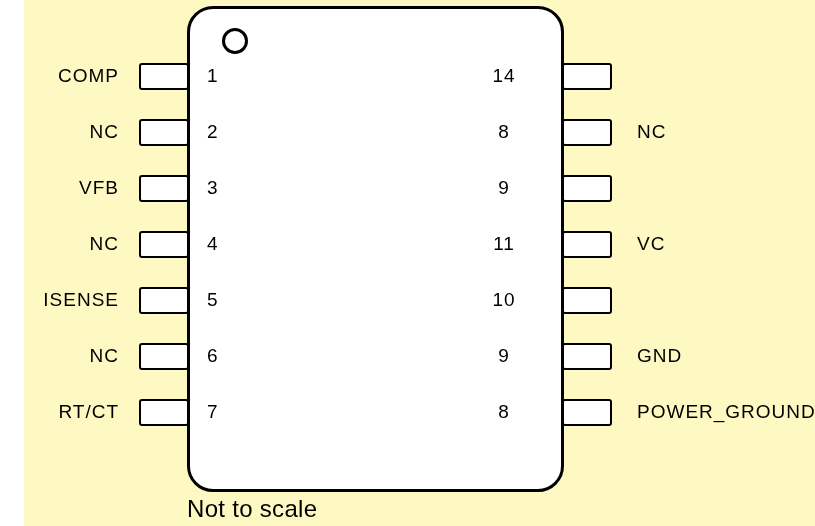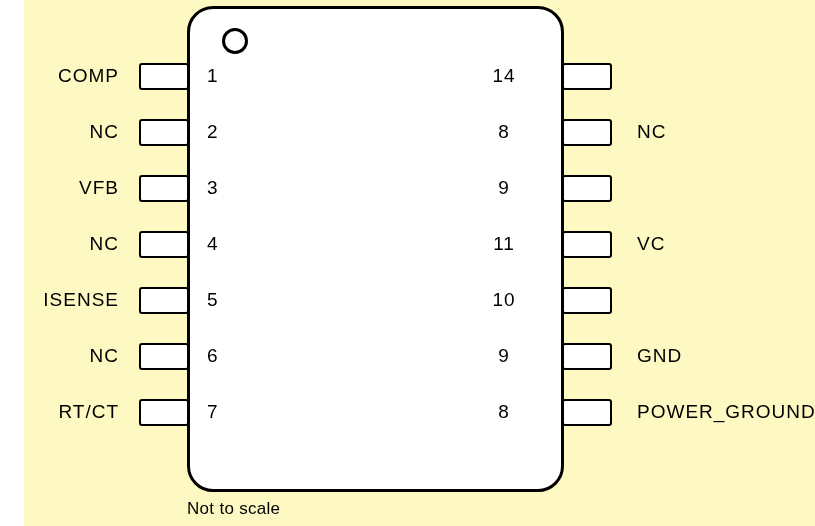--- a/index.html
+++ b/index.html
@@ -84,21 +84,21 @@
     position: relative;
     bottom: -2px;
     left: 1px;
   }
   .caption {
     position: absolute;
     left: 163px;
     top: 498px;
     height: 22px;
     line-height: 22px;
-    font-size: 17px;
+    font-size: 24px;
     letter-spacing: 0.3px;
     white-space: nowrap;
   }
   
   .r0.pinbox { top: 63px; }  .r0.txt { top: 65px; }
   .r1.pinbox { top: 119px; } .r1.txt { top: 121px; }
   .r2.pinbox { top: 175px; } .r2.txt { top: 177px; }
   .r3.pinbox { top: 231px; } .r3.txt { top: 233px; }
   .r4.pinbox { top: 287px; } .r4.txt { top: 289px; }
   .r5.pinbox { top: 343px; } .r5.txt { top: 345px; }

